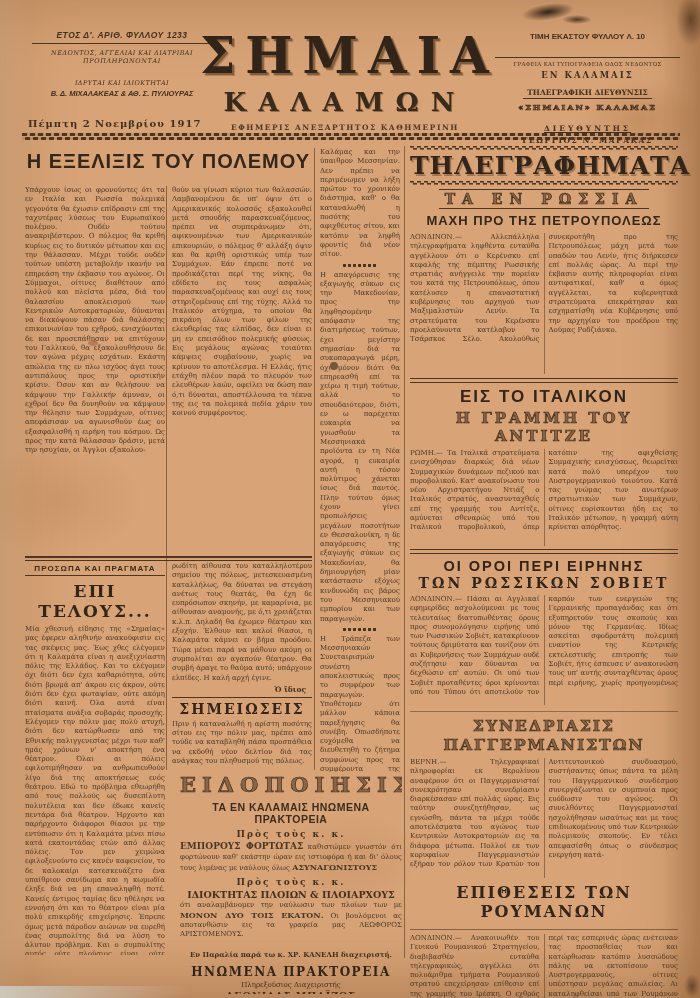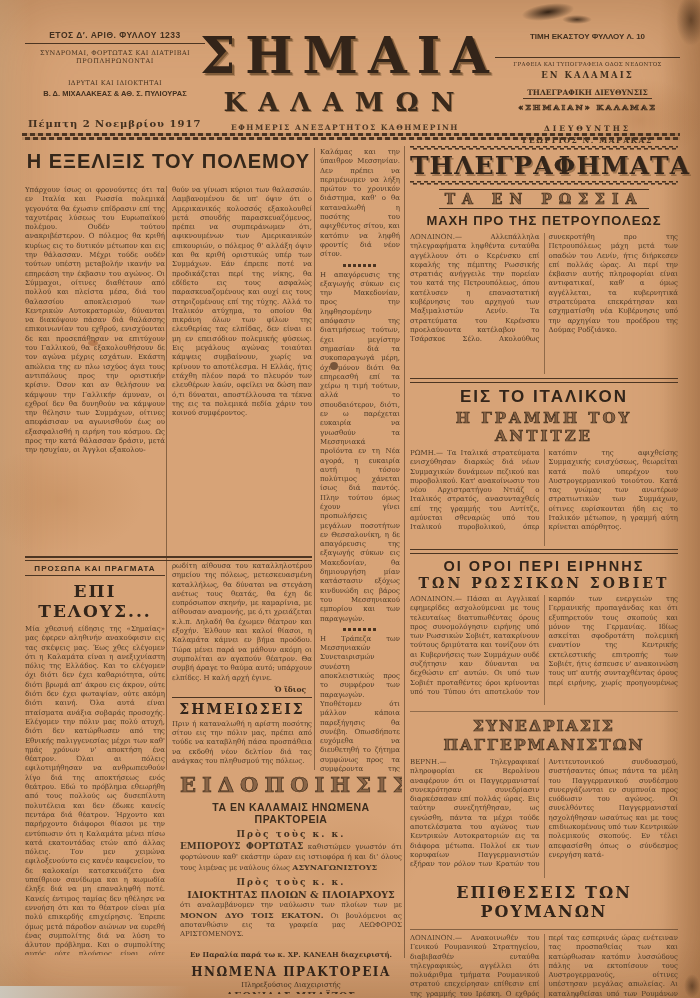--- a/index.html
+++ b/index.html
@@ -36,43 +36,43 @@
   .masthead-sub{font-size:26px;font-weight:bold;letter-spacing:12px;color:#3a2a1c;
     text-shadow:1px 1px 0 rgba(90,60,30,.5);}
   .stain{position:absolute;pointer-events:none;}
   p{margin:0;}
 </style>
 </head>
 <body>
 
 <div class="page">
 
-  <div class="abs ctr" style="left:25px;top:30px;width:180px;">
+  <div class="abs ctr" style="left:32px;top:30px;width:180px;font-style:italic;">
     <div class="b sans" style="font-size:8.5px;letter-spacing:.5px;border-bottom:1px solid #4c3522;padding-bottom:3px;">ΕΤΟΣ Δ′. ΑΡΙΘ. ΦΥΛΛΟΥ 1233</div>
-    <div style="font-size:6.5px;margin-top:5px;letter-spacing:.4px;">ΣΥΝΔΡΟΜΑΙ, ΦΟΡΤΩΤΑΣ ΚΑΙ ΔΙΑΤΡΙΒΑΙ</div>
+    <div style="font-size:6.5px;margin-top:5px;letter-spacing:.4px;">ΝΕΔΟΝΤΟΣ, ΑΓΓΕΛΙΑΙ ΚΑΙ ΔΙΑΤΡΙΒΑΙ</div>
     <div style="font-size:6.5px;letter-spacing:.6px;">ΠΡΟΠΛΗΡΩΝΟΝΤΑΙ</div>
     <div style="font-size:6.5px;margin-top:14px;letter-spacing:.4px;">ΙΔΡΥΤΑΙ ΚΑΙ ΙΔΙΟΚΤΗΤΑΙ</div>
     <div class="b sans" style="font-size:7.5px;margin-top:2px;">Β. Δ. ΜΙΧΑΛΑΚΕΑΣ &amp; ΑΘ. Σ. ΠΥΛΙΟΥΡΑΣ</div>
   </div>
 
   <div class="abs b" style="left:28px;top:118px;width:190px;font-size:10px;letter-spacing:1px;">Πέμπτη 2 Νοεμβρίου 1917</div>
 
   <div class="abs ctr" style="left:200px;top:26px;width:290px;">
     <div class="masthead-title">ΣΗΜΑΙΑ</div>
     <div class="masthead-sub" style="margin-top:2px;">ΚΑΛΑΜΩΝ</div>
     <div class="b" style="font-size:7.5px;letter-spacing:1.5px;margin-top:6px;color:#503a26;">ΕΦΗΜΕΡΙΣ ΑΝΕΞΑΡΤΗΤΟΣ ΚΑΘΗΜΕΡΙΝΗ</div>
   </div>
 
   <div class="abs ctr" style="left:495px;top:32px;width:185px;">
     <div class="b sans" style="font-size:8px;border-bottom:1px solid #4c3522;padding-bottom:16px;">ΤΙΜΗ ΕΚΑΣΤΟΥ ΦΥΛΛΟΥ Λ. 10</div>
     <div style="font-size:5.5px;margin-top:3px;letter-spacing:.3px;">ΓΡΑΦΕΙΑ ΚΑΙ ΤΥΠΟΓΡΑΦΕΙΑ ΟΔΟΣ ΝΕΔΟΝΤΟΣ</div>
     <div class="b" style="font-size:8.5px;letter-spacing:2px;margin-top:3px;">ΕΝ ΚΑΛΑΜΑΙΣ</div>
     <div class="b" style="font-size:7.5px;margin-top:4px;border-bottom:1px solid #4c3522;display:inline-block;padding:0 4px 1px;">ΤΗΛΕΓΡΑΦΙΚΗ ΔΙΕΥΘΥΝΣΙΣ</div>
     <div class="b hollow" style="font-size:8px;letter-spacing:2px;margin-top:3px;">«ΣΗΜΑΙΑΝ» ΚΑΛΑΜΑΣ</div>
-    <div class="b" style="font-size:7.5px;letter-spacing:3px;margin-top:12px;">ΔΙΕΥΘΥΝΤΗΣ</div>
+    <div class="b" style="font-size:7.5px;letter-spacing:3px;margin-top:12px;text-decoration:underline;">ΔΙΕΥΘΥΝΤΗΣ</div>
     <div class="b" style="font-size:7.5px;letter-spacing:1.5px;margin-top:3px;">ΓΕΩΡΓΙΟΣ Ν. ΜΑΡΑΚΑΣ</div>
   </div>
 
   <div class="abs braid" style="left:22px;top:133px;width:658px;"></div>
 
   <div class="vrule" style="left:166px;top:186px;height:584px;"></div>
   <div class="vrule" style="left:314px;top:148px;height:622px;"></div>
   <div class="vrule" style="left:404px;top:146px;height:812px;"></div>
 
   <div class="abs ctr b sans" style="left:25px;top:150px;width:285px;font-size:20px;letter-spacing:1px;color:#35271a;text-align:right;">Η ΕΞΕΛΙΞΙΣ ΤΟΥ ΠΟΛΕΜΟΥ</div>

